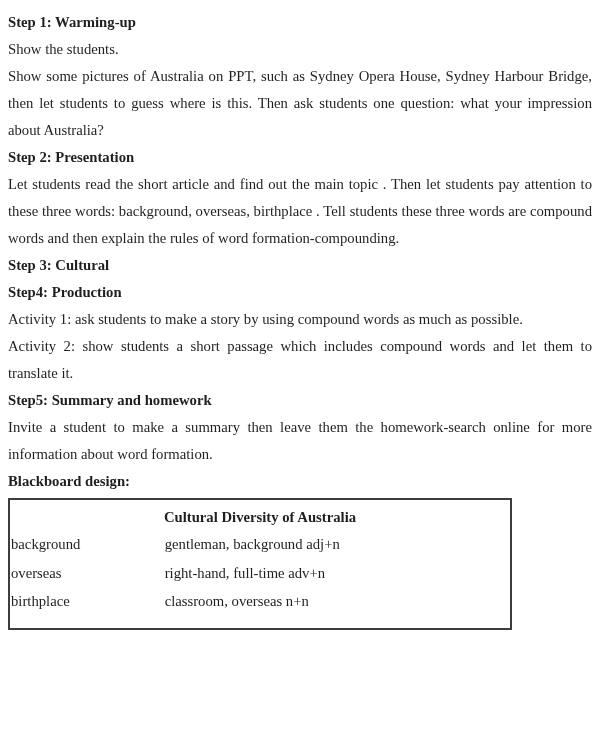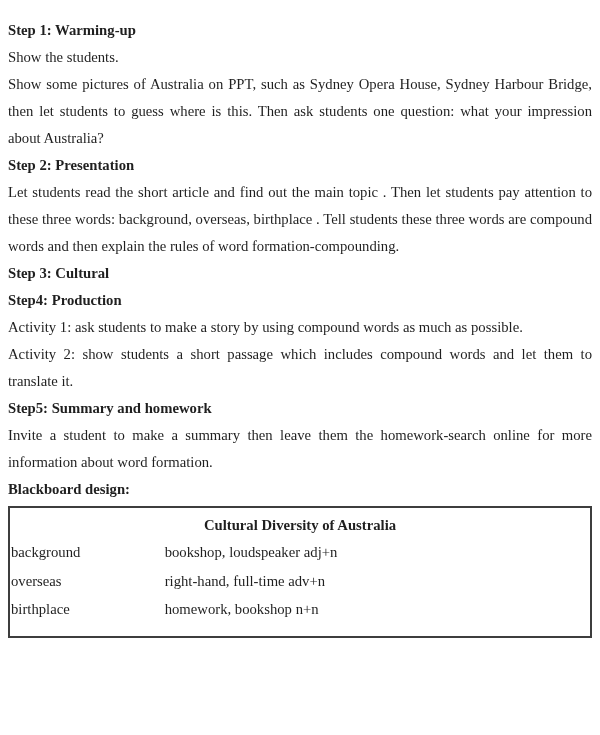--- a/index.html
+++ b/index.html
@@ -11,36 +11,36 @@
     width: 600px;
     height: 735px;
     overflow: hidden;
     font-family: "Liberation Serif", "DejaVu Serif", serif;
     color: #1f1f1f;
   }
   .page {
     box-sizing: border-box;
     width: 600px;
     height: 735px;
-    padding: 17px 8px 0 8px;
+    padding: 9px 8px 0 8px;
   }
   .blk {
     margin: 0;
     font-size: 14.7px;
     line-height: 27px;
     text-align: justify;
   }
   .blk.h {
     font-weight: bold;
     text-align: left;
   }
   .blackboard {
     box-sizing: border-box;
     margin-top: 3px;
-    width: 584px;
+    width: 504px;
     height: 132px;
     border: 2px solid #3d3d3d;
     background: #ffffff;
     overflow: hidden;
   }
   .bb-title {
     margin: 4px 0 0 0;
     font-size: 14.7px;
     line-height: 26px;
     font-weight: bold;
@@ -81,25 +81,25 @@
 
   <p class="blk h">Step5: Summary and homework</p>
   <p class="blk">Invite a student to make a summary then leave them the homework-search online for more information about word formation.</p>
 
   <p class="blk h">Blackboard design:</p>
 
   <div class="blackboard">
     <p class="bb-title">Cultural Diversity of Australia</p>
     <p class="bb-row">
       <span class="bb-term">background</span>
-      <span class="bb-examples">bookshop, loudspeaker adj+n</span>
+      <span class="bb-examples">gentleman, background adj+n</span>
     </p>
     <p class="bb-row">
       <span class="bb-term">overseas</span>
       <span class="bb-examples">right-hand, full-time adv+n</span>
     </p>
     <p class="bb-row">
       <span class="bb-term">birthplace</span>
-      <span class="bb-examples">homework, bookshop n+n</span>
+      <span class="bb-examples">classroom, overseas n+n</span>
     </p>
   </div>
 
 </div>
 
 </body></html>

